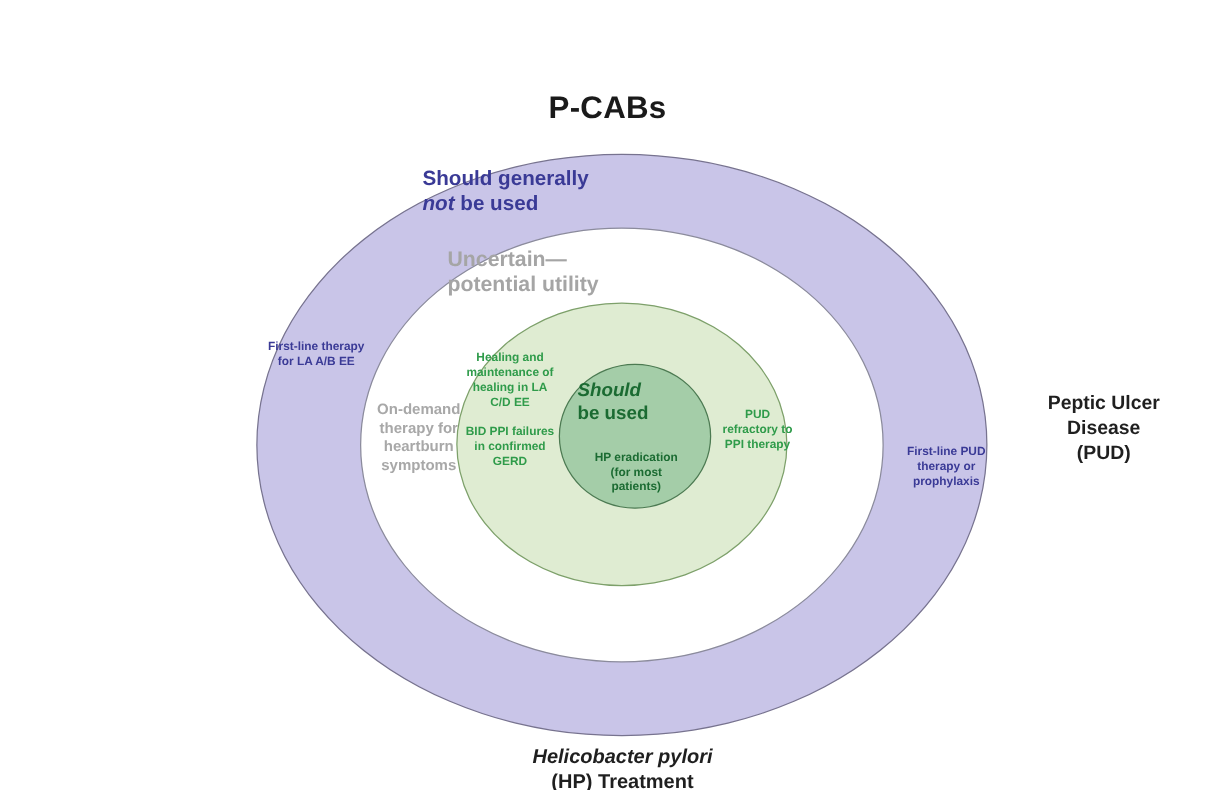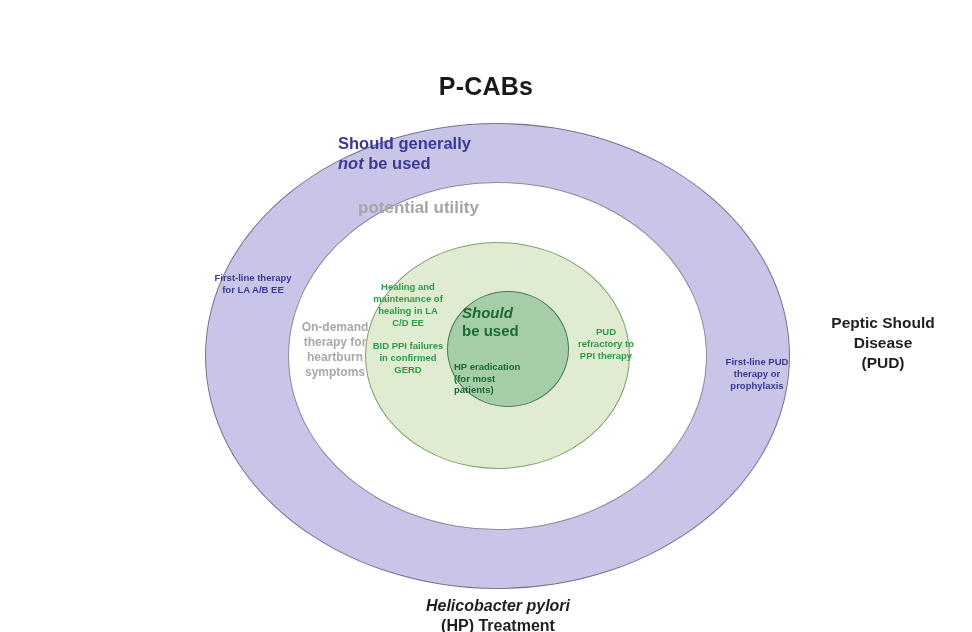--- a/index.html
+++ b/index.html
@@ -115,20 +115,21 @@
     line-height: 1.18;
   }
   .em-italic { font-style: italic; }
 
   
   #inner-sub {
     position: absolute;
     left: 454px;
     top: 341px;
     width: 110px;
+    text-align: center;
     font-size: 9.5px;
     font-weight: bold;
     color: #1b6b32;
     line-height: 1.22;
   }
 
   
   .band-text {
     position: absolute;
     text-align: center;
@@ -229,20 +230,21 @@
   <div class="ring" id="ring-second"></div>
   <div class="ring" id="ring-third"></div>
   <div class="ring" id="ring-inner"></div>
 
   <div class="ring-label" id="label-outer">
     <div>Should generally</div>
     <div><span class="em-italic">not</span><span> be used</span></div>
   </div>
 
   <div class="ring-label" id="label-second">
+    <div>Uncertain—</div>
     <div>potential utility</div>
   </div>
 
 
   <div class="ring-label" id="label-inner">
     <div class="em-italic">Should</div>
     <div>be used</div>
   </div>
 
   <div id="inner-sub">
@@ -265,21 +267,21 @@
   <div class="band-text" id="third-left">
     <div class="blk">Healing and maintenance of healing in LA C/D EE</div>
     <div class="blk">BID PPI failures in confirmed GERD</div>
   </div>
   <div class="band-text" id="third-right">
     <div class="blk">PUD refractory to PPI therapy</div>
   </div>
 
 
   <div class="ext-label" id="ext-right">
-    <div>Peptic Should</div>
+    <div>Peptic Ulcer</div>
     <div>Disease</div>
     <div>(PUD)</div>
   </div>
 
   <div class="ext-label" id="ext-bottom">
     <div class="em-italic">Helicobacter pylori</div>
     <div>(HP) Treatment</div>
   </div>
 
 </div>

